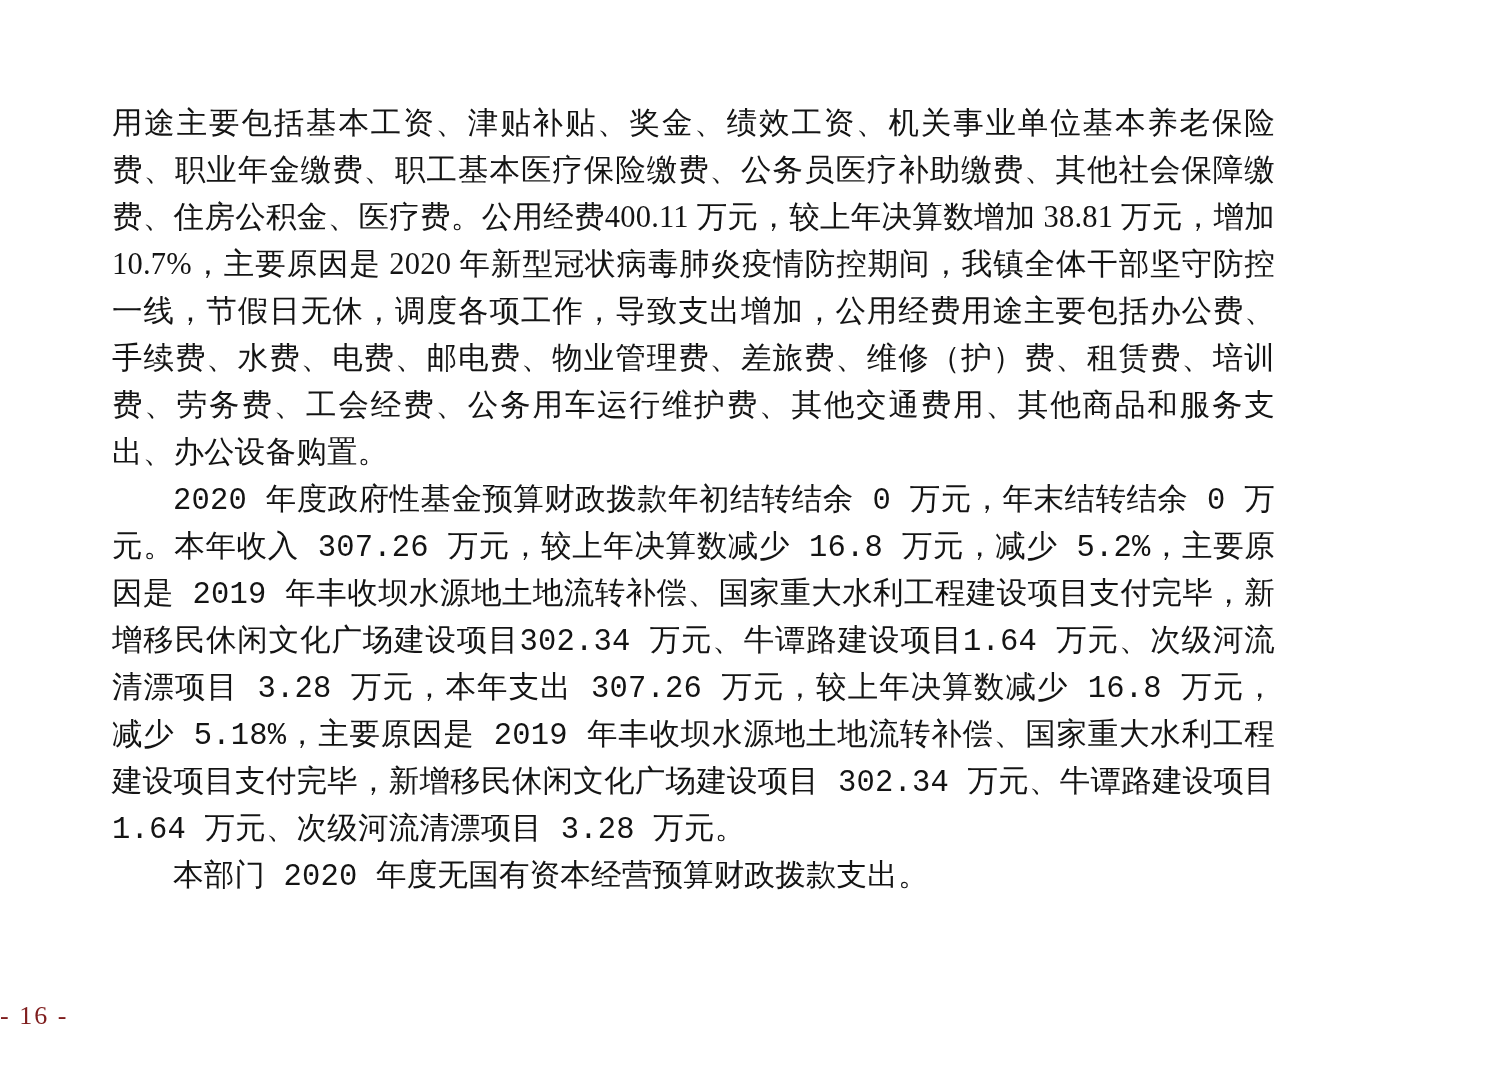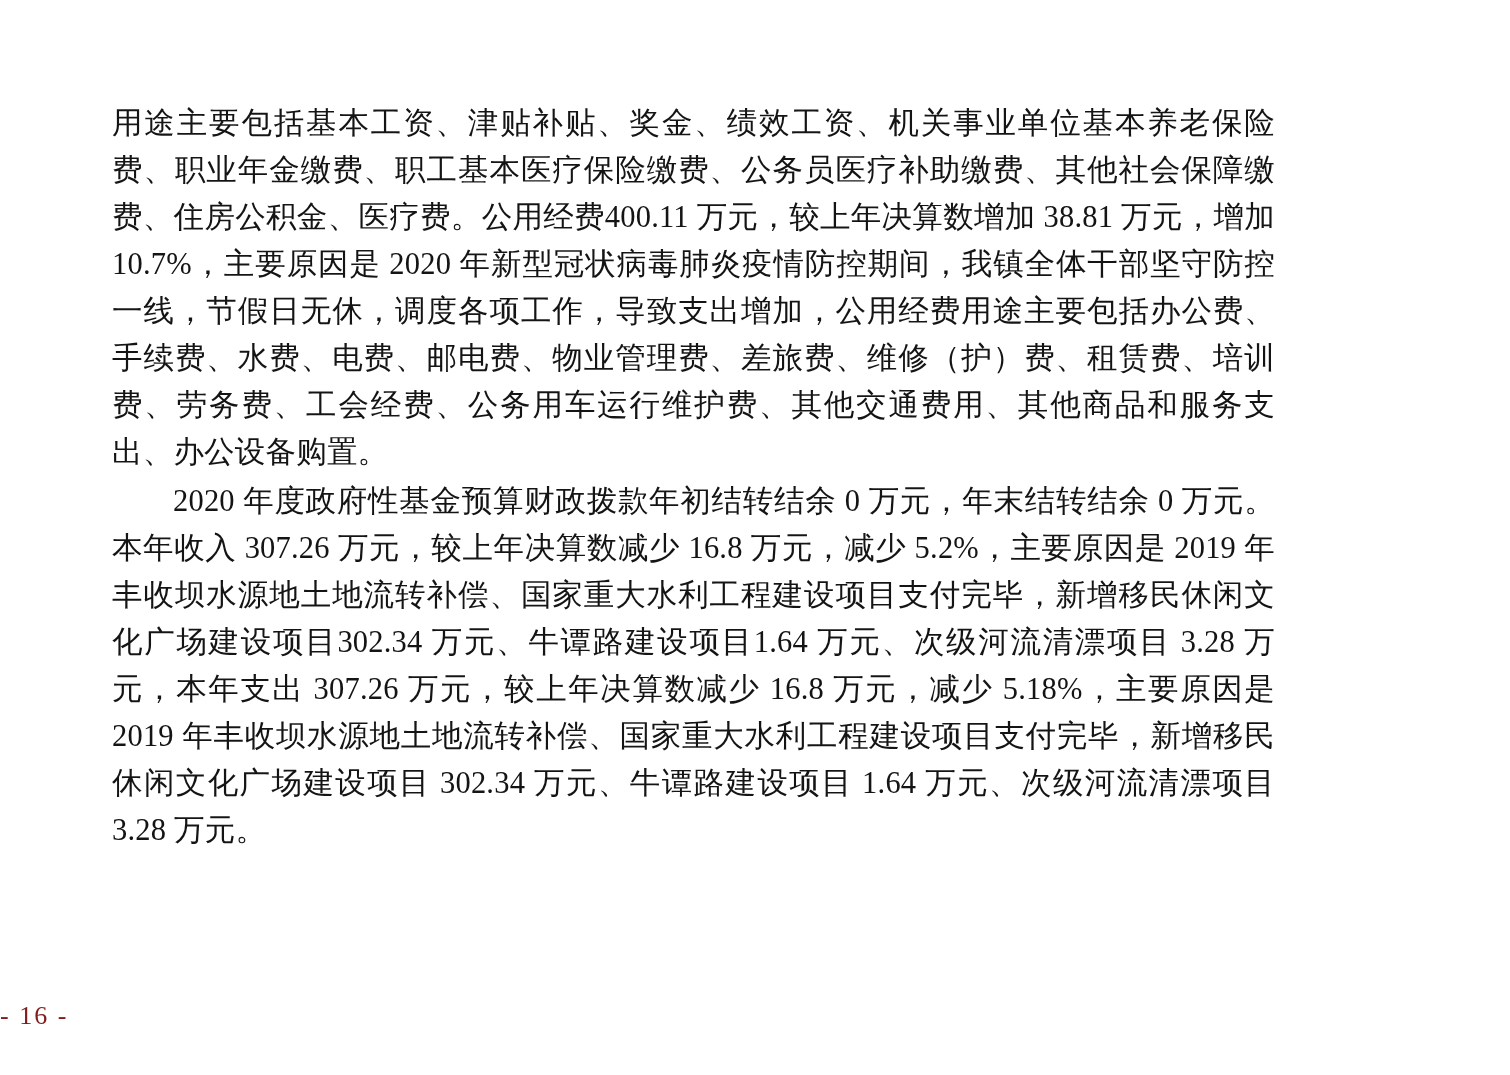--- a/index.html
+++ b/index.html
@@ -29,20 +29,21 @@
     text-align: justify;
     text-justify: inter-ideograph;
     letter-spacing: 0.2px;
     margin: 0;
   }
   .para-continued {
     text-indent: 0;
   }
   .para-indent {
     text-indent: 61px;
+    font-family: Liberation Mono, monospace;
   }
   .heading-sub {
     font-size: 30.5px;
     line-height: 47px;
     margin: 0;
     text-indent: 61px;
     font-family: "Liberation Serif", "DejaVu Serif", serif;
     font-weight: normal;
   }
   .heading-main {
@@ -73,17 +74,18 @@
 <div class="page">
 
   <p class="body-text para-continued">用途主要包括基本工资、津贴补贴、奖金、绩效工资、机关事业单位基本养老保险费、职业年金缴费、职工基本医疗保险缴费、公务员医疗补助缴费、其他社会保障缴费、住房公积金、医疗费。公用经费400.11 万元，较上年决算数增加 38.81 万元，增加 10.7%，主要原因是 2020 年新型冠状病毒肺炎疫情防控期间，我镇全体干部坚守防控一线，节假日无休，调度各项工作，导致支出增加，公用经费用途主要包括办公费、手续费、水费、电费、邮电费、物业管理费、差旅费、维修（护）费、租赁费、培训费、劳务费、工会经费、公务用车运行维护费、其他交通费用、其他商品和服务支出、办公设备购置。</p>
 
   <div class="blk-gap-small"></div>
 
 
   <p class="body-text para-indent">2020 年度政府性基金预算财政拨款年初结转结余 0 万元，年末结转结余 0 万元。本年收入 307.26 万元，较上年决算数减少 16.8 万元，减少 5.2%，主要原因是 2019 年丰收坝水源地土地流转补偿、国家重大水利工程建设项目支付完毕，新增移民休闲文化广场建设项目302.34 万元、牛谭路建设项目1.64 万元、次级河流清漂项目 3.28 万元，本年支出 307.26 万元，较上年决算数减少 16.8 万元，减少 5.18%，主要原因是 2019 年丰收坝水源地土地流转补偿、国家重大水利工程建设项目支付完毕，新增移民休闲文化广场建设项目 302.34 万元、牛谭路建设项目 1.64 万元、次级河流清漂项目 3.28 万元。</p>
 
 
+  <p class="body-text para-indent">本部门 2020 年度无国有资本经营预算财政拨款支出。</p>
 
 
 </div>
 
 <div class="footer">- 16 -</div>
 
 </body></html>

